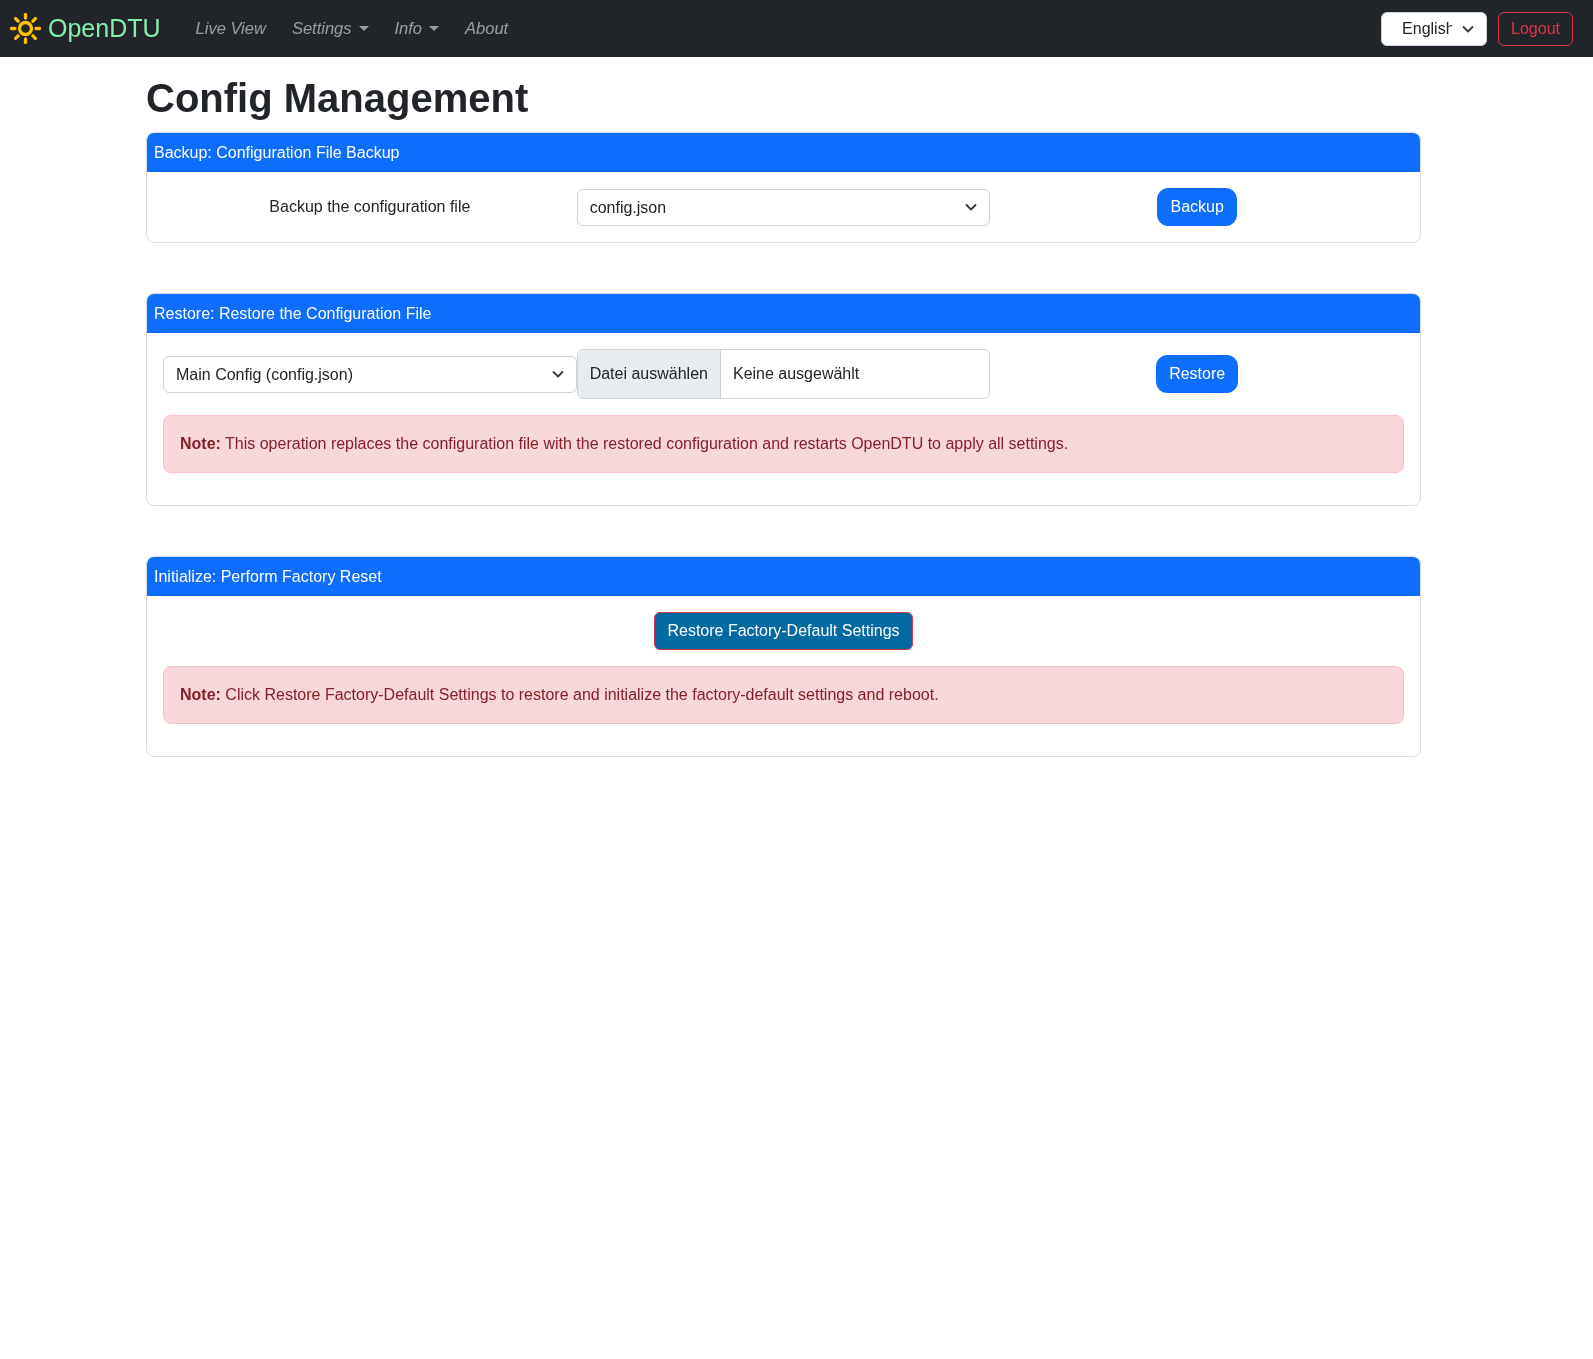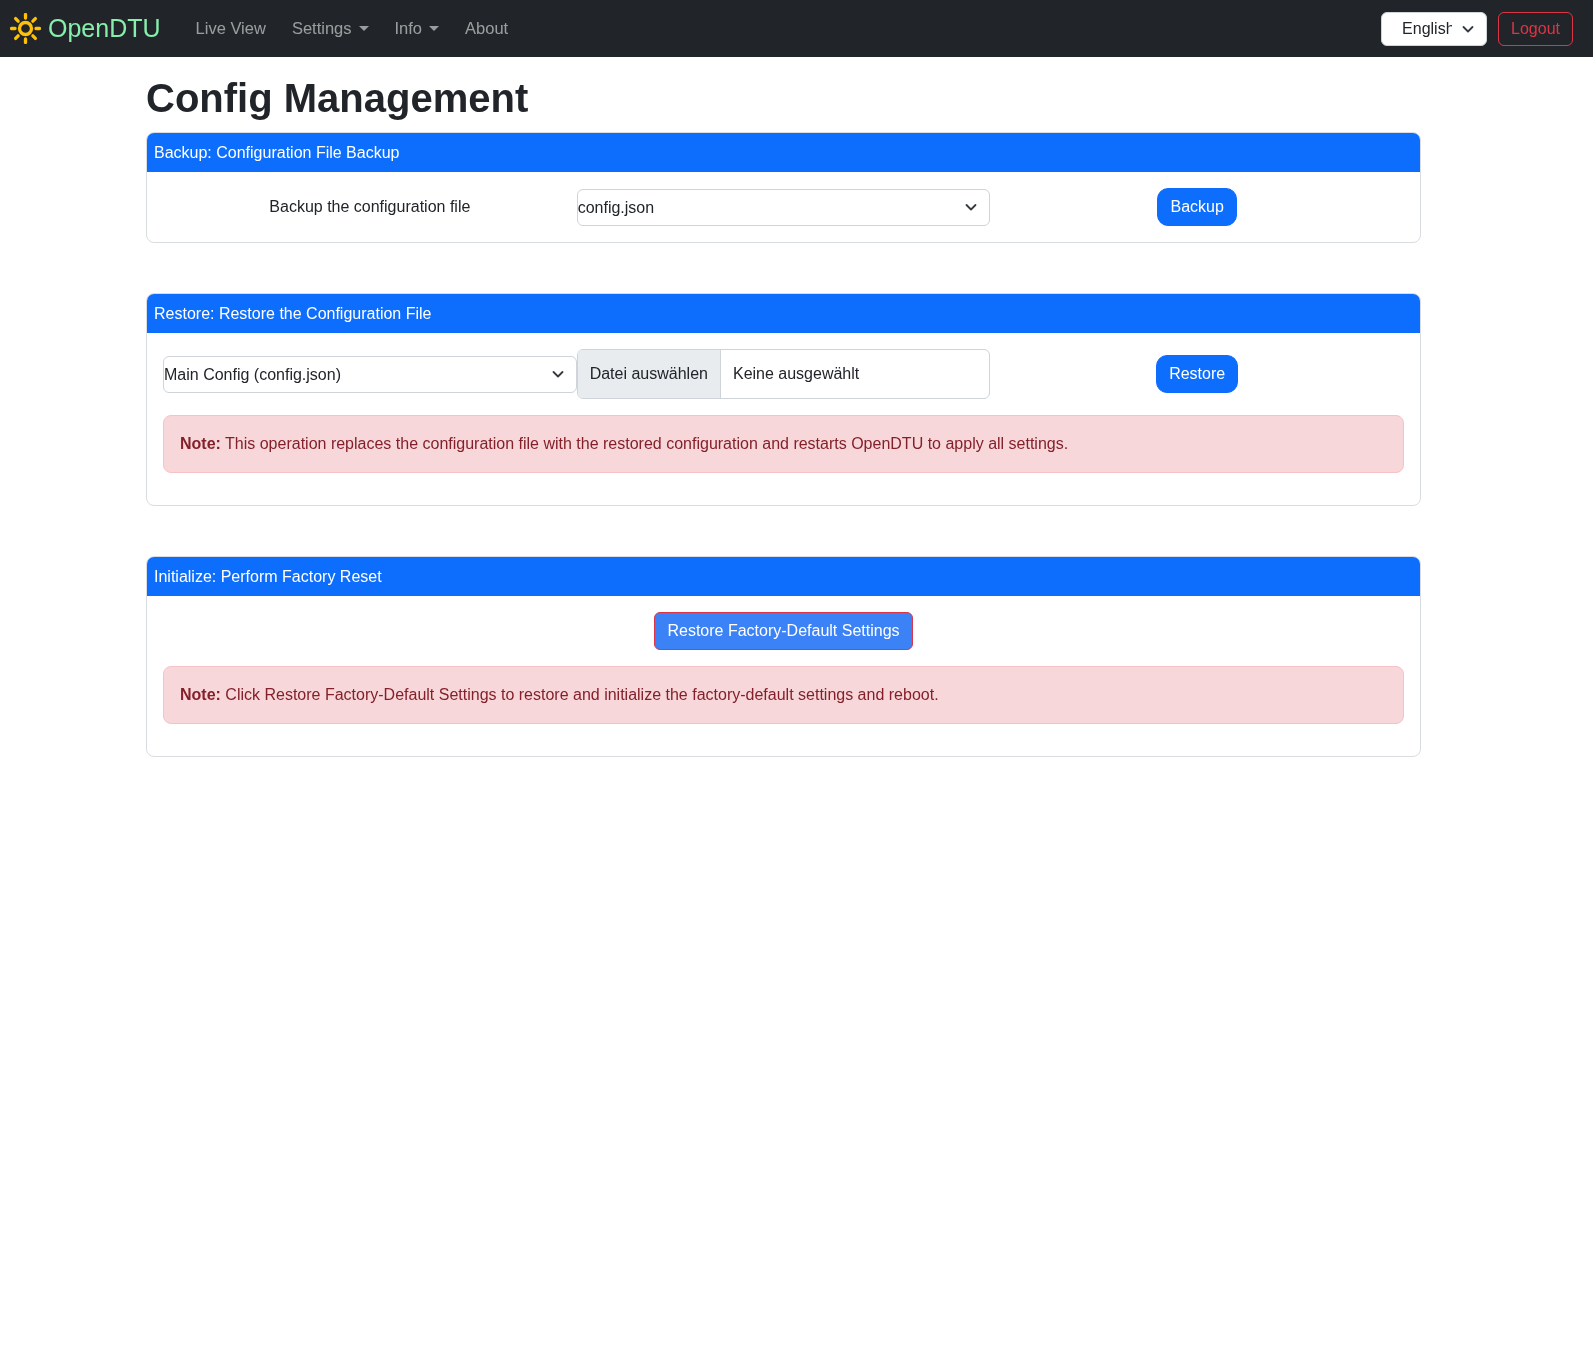--- a/index.html
+++ b/index.html
@@ -19,21 +19,21 @@
     background: #212529;
     display: flex;
     align-items: center;
     padding: 0 20px 0 10px;
   }
   .brand {
     display: flex; align-items: center; gap: 7px;
     color: #86efac; font-size: 25px; cursor: pointer;
     padding-right: 12px;
   }
-  .nav-links { display: flex; align-items: center; margin-left: 10px; }
+  .nav-links { display: flex; align-items: center; margin-left: 10px; font-style: italic; }
   .nav-link {
     color: rgba(255,255,255,.55);
     font-size: 16.5px;
     padding: 8px 13px;
     cursor: pointer;
     display: flex; align-items: center;
   }
   .caret-down {
     display: inline-block;
     width: 0; height: 0;
@@ -106,34 +106,34 @@
   .row3 {
     display: grid;
     grid-template-columns: 1fr 1fr 1fr;
     align-items: center;
   }
   .col-center { text-align: center; }
 
   .form-select-lg { width: 100%; }
   .form-select-lg select {
     height: 37px;
-    padding: 6px 36px 6px 0;
+    padding: 6px 36px 6px 12px;
   }
 
   .btn {
     font-family: inherit;
     font-size: 16px;
     line-height: 1.5;
     padding: 6px 12px;
     border-radius: 6px;
     border: 1px solid transparent;
     cursor: pointer;
   }
   .btn-primary { background: #0d6efd; border-color: #0d6efd; color: #ffffff; border-radius: 11px; }
-  .btn-danger  { background: #3b82f6; border-color: #dc3545; color: #ffffff; }
+  .btn-danger  { background: #0369a1; border-color: #dc3545; color: #ffffff; }
 
   
   .file-input {
     display: flex;
     align-items: stretch;
     height: 50px;
     border: 1px solid #ced4da;
     border-radius: 6px;
     background: #ffffff;
     overflow: hidden;

